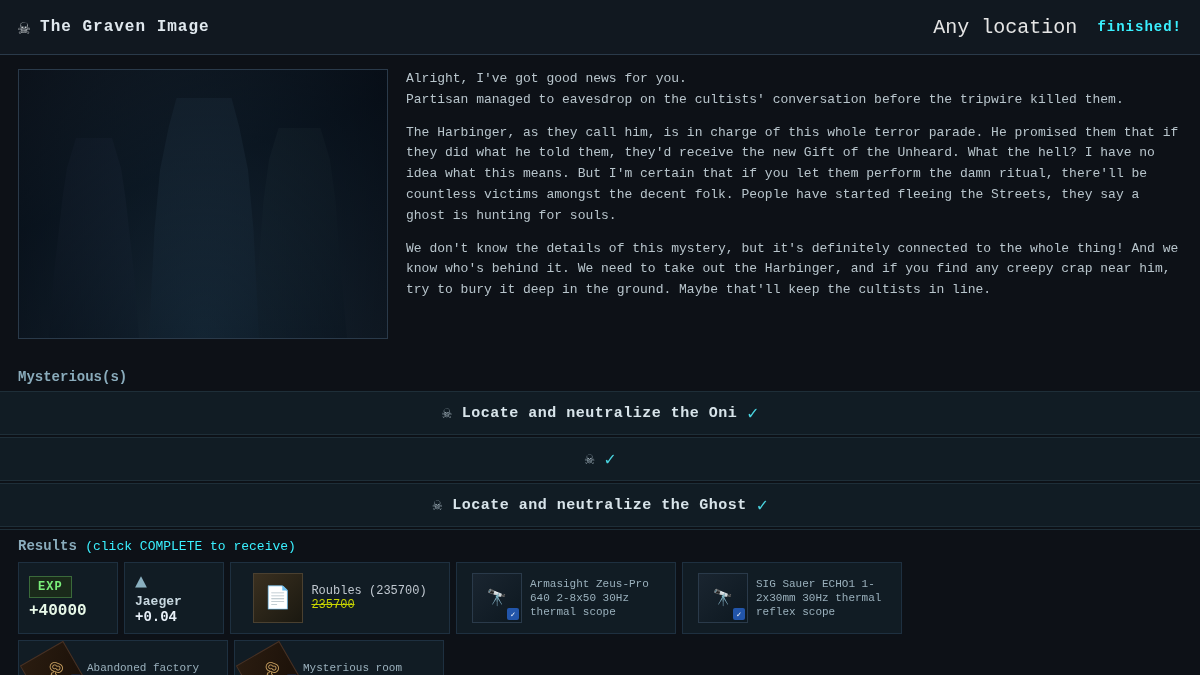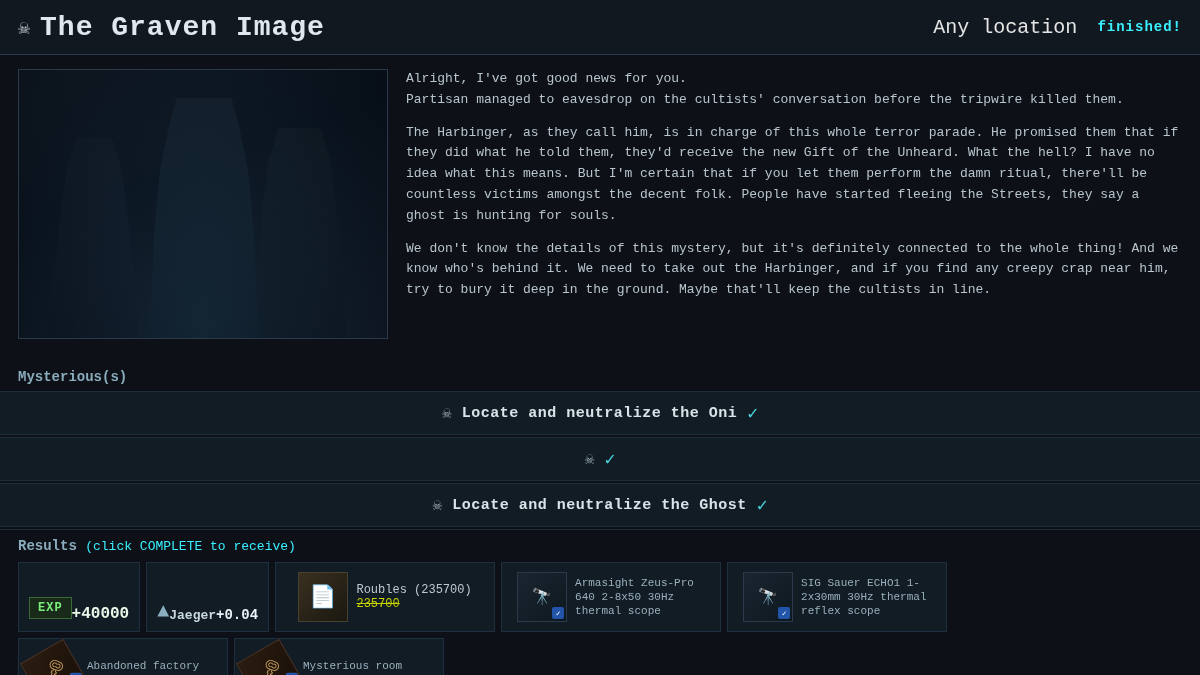--- a/index.html
+++ b/index.html
@@ -21,21 +21,21 @@
       border-bottom: 1px solid #2a3a4a;
       padding: 0 18px;
       height: 55px;
     }
     .header-left {
       display: flex;
       align-items: center;
       gap: 10px;
     }
     .header-title {
-      font-size: 28px;
+      font-size: 16px;
       font-weight: bold;
       color: #e0e8ee;
       letter-spacing: 1px;
     }
     .header-skull {
       font-size: 20px;
       color: #c8cdd0;
     }
     .header-right {
       display: flex;
@@ -185,21 +185,22 @@
       display: flex;
       gap: 6px;
       flex-wrap: nowrap;
     }
 
     .result-item {
       background: #111c24;
       border: 1px solid #1e3040;
       padding: 8px 10px;
       display: flex;
-      align-items: flex-end;
+      flex-direction: column;
+      align-items: flex-start;
       justify-content: center;
       min-width: 100px;
       min-height: 70px;
       position: relative;
     }
     .result-item.reward-img {
       flex-direction: row;
       gap: 8px;
       min-width: 220px;
       align-items: center;

